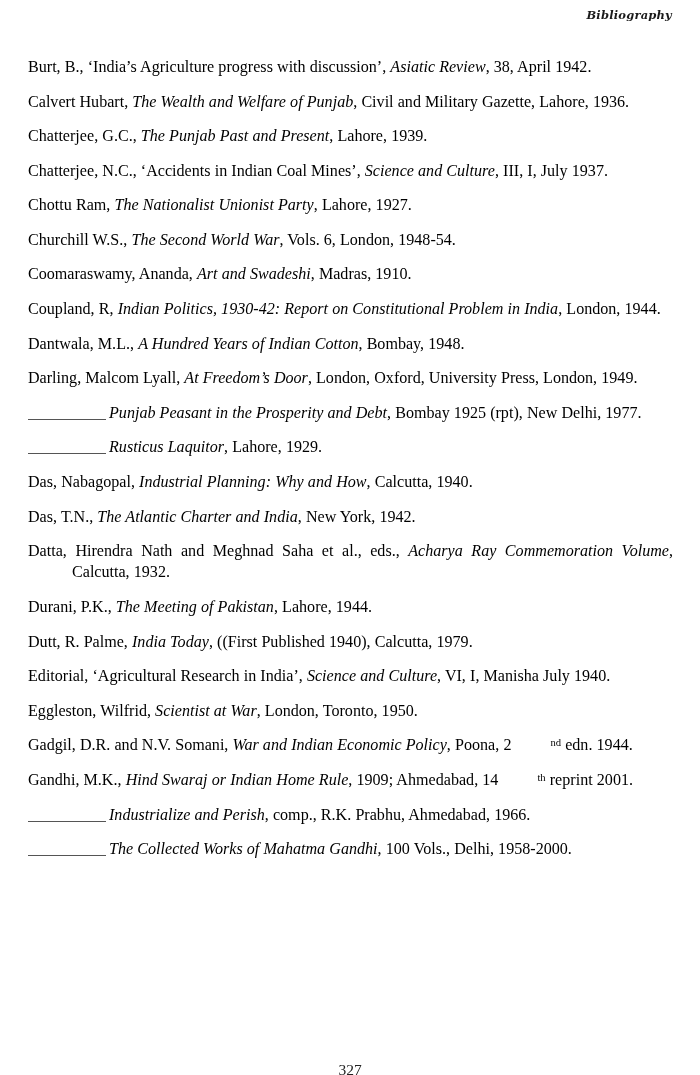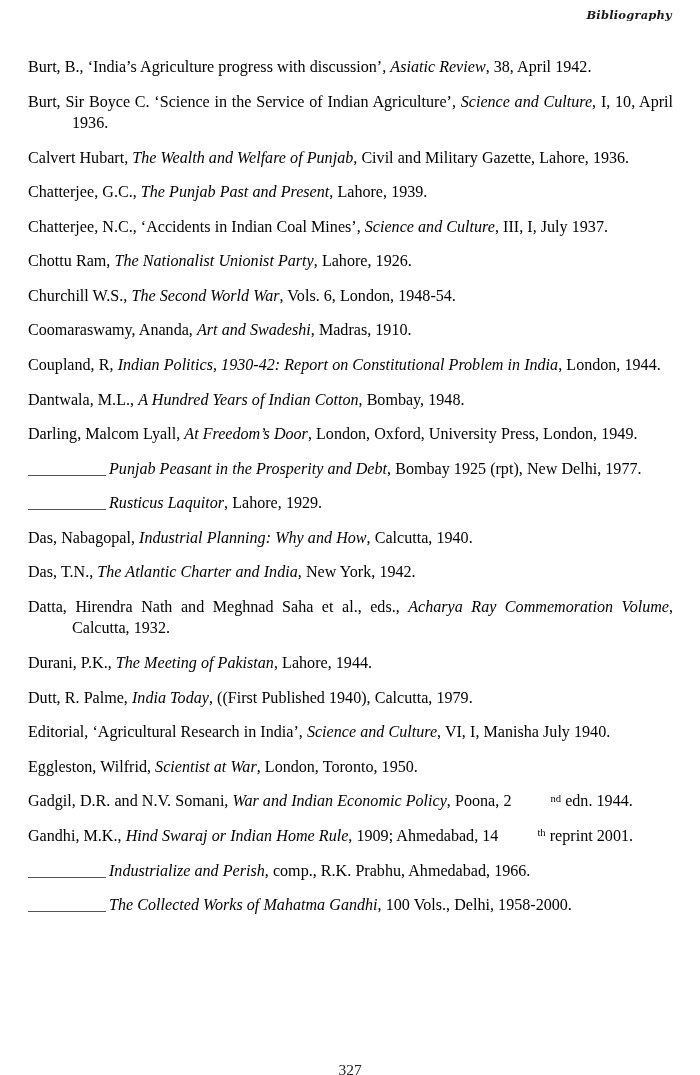--- a/index.html
+++ b/index.html
@@ -78,25 +78,24 @@
 </style>
 </head>
 <body>
 
 <div class="page">
 
   <div class="running-head">Bibliography</div>
 
   <div class="body-block">
       <p class="entry"><span>Burt, B., ‘India’s Agriculture progress with discussion’, </span><i>Asiatic Review</i><span>, 38, April 1942.</span></p>
-      <p class="entry"><span>Burt, Sir Boyce C. ‘Science in the Service of Indian Agriculture’, </span><i>Science and Culture</i><span>, I, 10, April 1936.</span></p>
       <p class="entry"><span>Calvert Hubart, </span><i>The Wealth and Welfare of Punjab</i><span>, Civil and Military Gazette, Lahore, 1936.</span></p>
       <p class="entry"><span>Chatterjee, G.C., </span><i>The Punjab Past and Present</i><span>, Lahore, 1939.</span></p>
       <p class="entry"><span>Chatterjee, N.C., ‘Accidents in Indian Coal Mines’, </span><i>Science and Culture</i><span>, III, I, July 1937.</span></p>
-      <p class="entry"><span>Chottu Ram, </span><i>The Nationalist Unionist Party</i><span>, Lahore, 1926.</span></p>
+      <p class="entry"><span>Chottu Ram, </span><i>The Nationalist Unionist Party</i><span>, Lahore, 1927.</span></p>
       <p class="entry"><span>Churchill W.S., </span><i>The Second World War</i><span>, Vols. 6, London, 1948-54.</span></p>
       <p class="entry"><span>Coomaraswamy, Ananda, </span><i>Art and Swadeshi</i><span>, Madras, 1910.</span></p>
       <p class="entry"><span>Coupland, R, </span><i>Indian Politics, 1930-42: Report on Constitutional Problem in India</i><span>, London, 1944.</span></p>
       <p class="entry"><span>Dantwala, M.L., </span><i>A Hundred Years of Indian Cotton</i><span>, Bombay, 1948.</span></p>
       <p class="entry"><span>Darling, Malcom Lyall, </span><i>At Freedom’s Door</i><span>, London, Oxford, University Press, London, 1949.</span></p>
       <p class="entry repeat"><span class="rule"></span><i>Punjab Peasant in the Prosperity and Debt</i><span>, Bombay 1925 (rpt), New Delhi, 1977.</span></p>
       <p class="entry repeat"><span class="rule"></span><i>Rusticus Laquitor</i><span>, Lahore, 1929.</span></p>
       <p class="entry"><span>Das, Nabagopal, </span><i>Industrial Planning: Why and How</i><span>, Calcutta, 1940.</span></p>
       <p class="entry"><span>Das, T.N., </span><i>The Atlantic Charter and India</i><span>, New York, 1942.</span></p>
       <p class="entry"><span>Datta, Hirendra Nath and Meghnad Saha et al., eds., </span><i>Acharya Ray Commemoration Volume</i><span>, Calcutta, 1932.</span></p>

